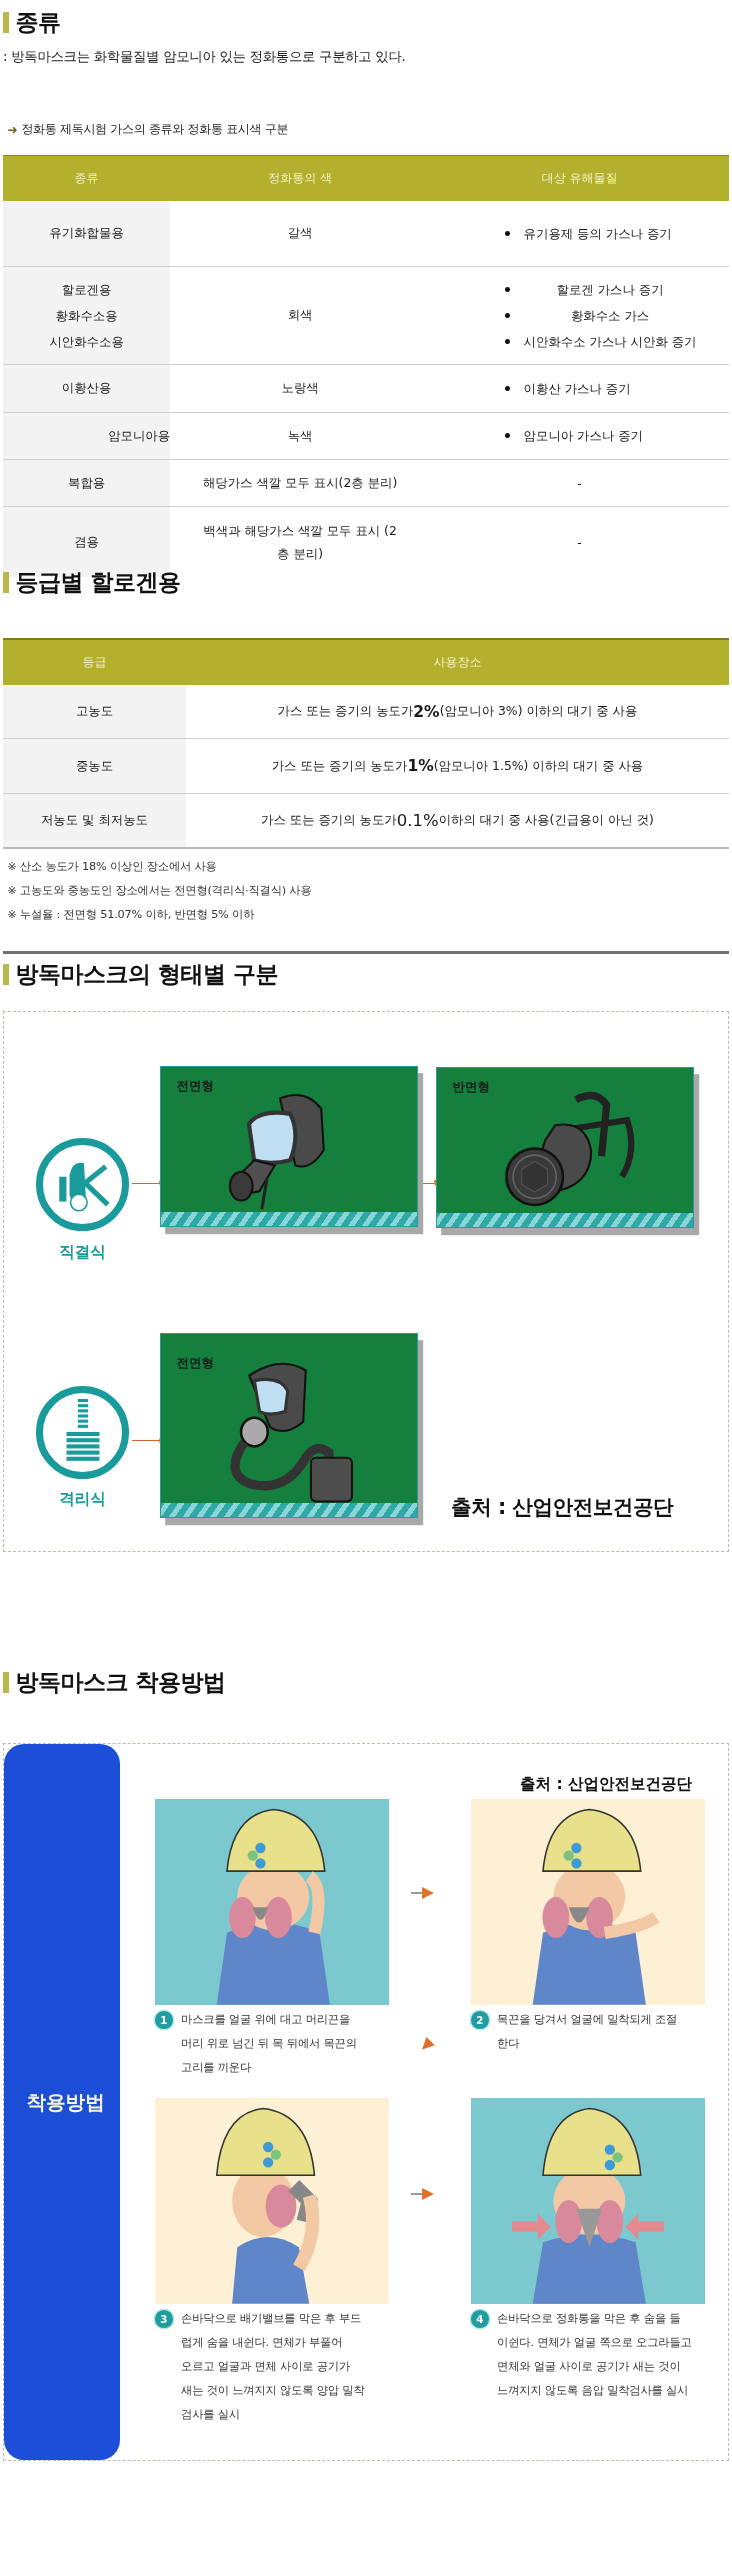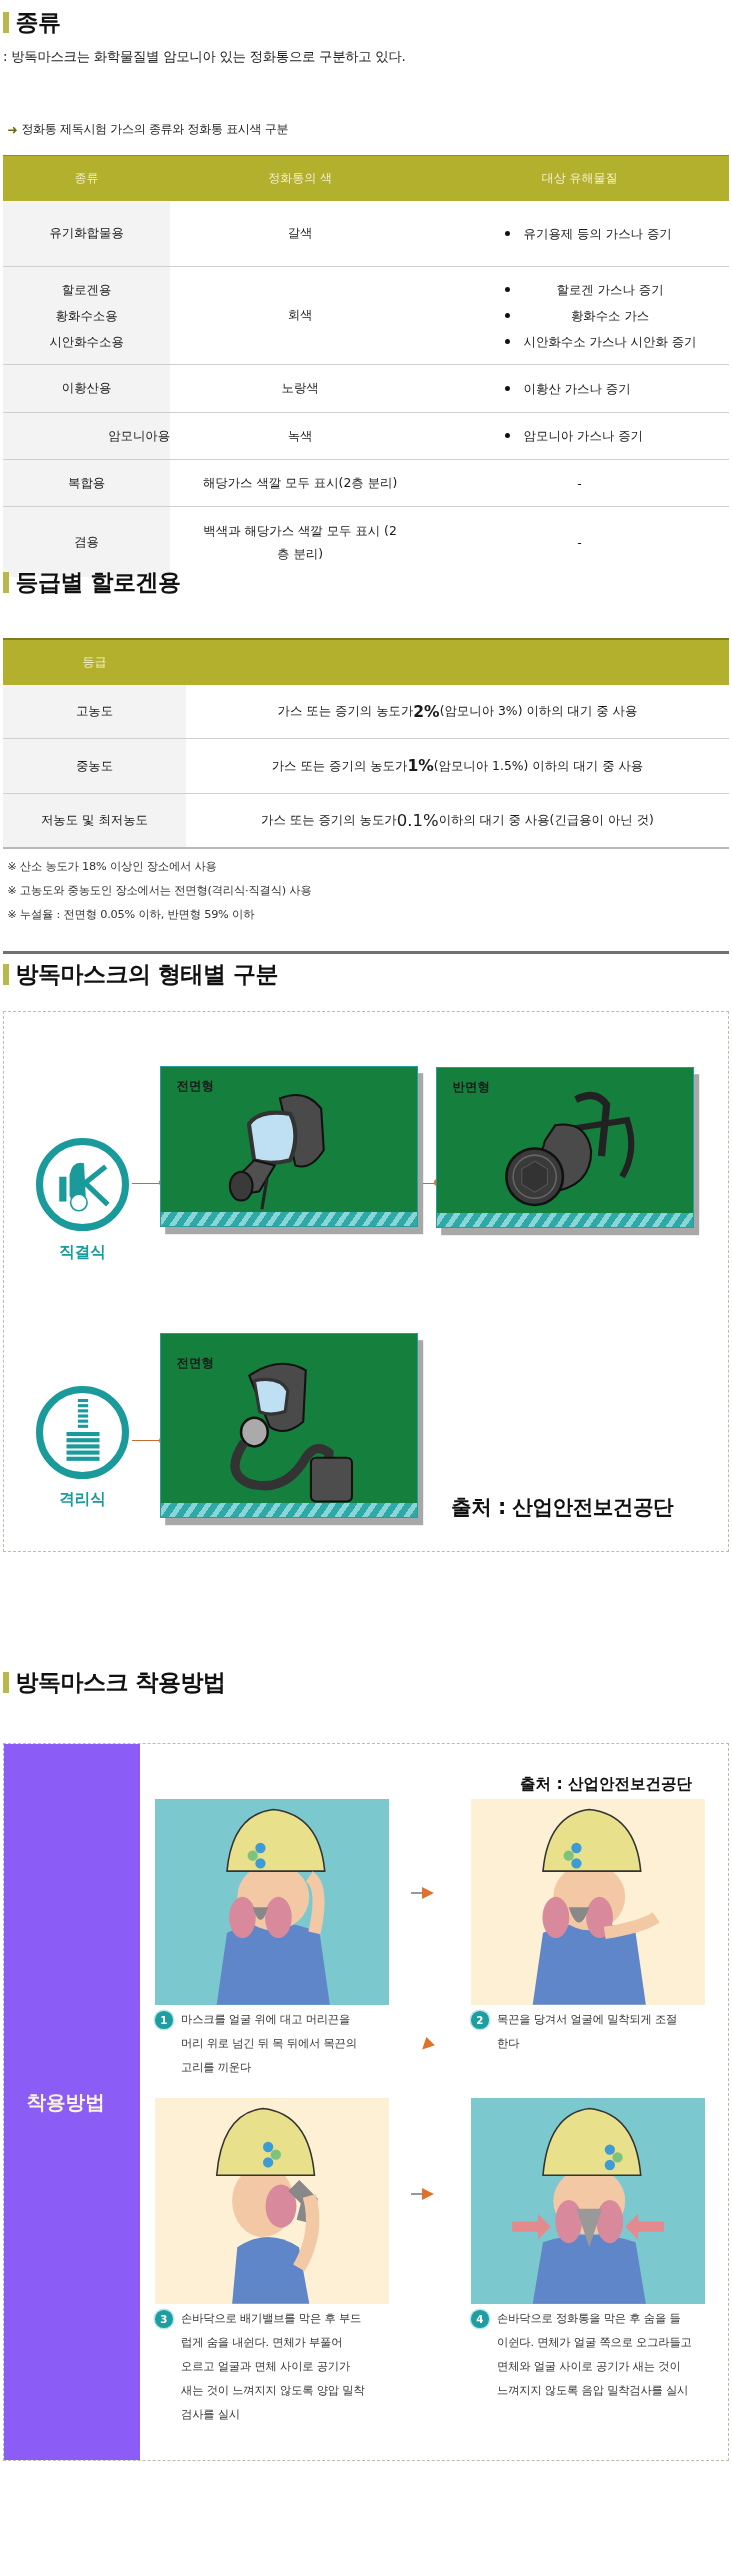--- a/index.html
+++ b/index.html
@@ -75,22 +75,23 @@
   .illust { position: absolute; }
 
   .source-big { position: absolute; font-weight: bold; font-size: 20.6px; color: #111; letter-spacing: -0.5px; }
 
   
   .wear {
     position: absolute; left: 3.1px; top: 1743px; width: 726px; height: 718px;
     border: 1px dashed #bdbdae;
   }
   .wear-side {
-    position: absolute; left: 0; top: 0; width: 136px; height: 100%;
-    background: #8b5cf6;
+    position: absolute; left: 0; top: 0; width: 116px; height: 100%;
+    background: #1d4ed8;
+    border-radius: 20px;
   }
   .wear-side .side-label {
     position: absolute; left: 0; width: 123px; top: 345px; text-align: center;
     color: #f6f3d8; font-weight: bold; font-size: 19.6px;
   }
   .source-small { position: absolute; right: 36px; top: 30px; font-weight: bold; font-size: 15.5px; color: #111; }
   .step-img { position: absolute; width: 234px; height: 206px; overflow: hidden; }
   .step-img.blue { background: #7cc8cf; }
   .step-img.cream { background: #fdf0d5; }
   .step-text { position: absolute; width: 234px; font-size: 11.3px; color: #333; line-height: 24px; padding-left: 26px; letter-spacing: -0.2px; }
@@ -193,20 +194,21 @@
 </div>
 
 <div class="sec-title" style="top:567px;">
   <span class="bar"></span>
   <span>등급별 할로겐용</span>
 </div>
 
 <div class="tbl" style="top:638px;">
   <div class="hdr" style="height:47px; border-top:2.1px solid #7e7c1f;">
     <div class="cell" style="width:183px;">등급</div>
+    <div class="cell" style="width:544px;">사용장소</div>
   </div>
   <div class="row" style="height:54px;">
     <div class="cell c1" style="width:183px;">고농도</div>
     <div class="cell" style="width:544px;">
       <span>가스 또는 증기의 농도가 </span>
         <b style="font-size:15.5px;">2%</b>
         <span>(암모니아 3%) 이하의 대기 중 사용</span>
     </div>
   </div>
   <div class="row" style="height:55px;">
@@ -223,21 +225,21 @@
       <span>가스 또는 증기의 농도가 </span>
         <b style="font-size:16.5px; font-weight:normal;">0.1%</b>
         <span> 이하의 대기 중 사용(긴급용이 아닌 것)</span>
     </div>
   </div>
 </div>
 
 <div class="notes">
   <div>※ 산소 농도가 18% 이상인 장소에서 사용</div>
   <div>※ 고농도와 중농도인 장소에서는 전면형(격리식·직결식) 사용</div>
-  <div>※ 누설율 : 전면형 0.05% 이하, 반면형 59% 이하</div>
+  <div>※ 누설율 : 전면형 51.07% 이하, 반면형 5% 이하</div>
 </div>
 <div class="divider-dark" style="top:951px;"></div>
 
 <div class="sec-title" style="top:959px;">
   <span class="bar"></span>
   <span>방독마스크의 형태별 구분</span>
 </div>
 
 <div class="frame">
 

